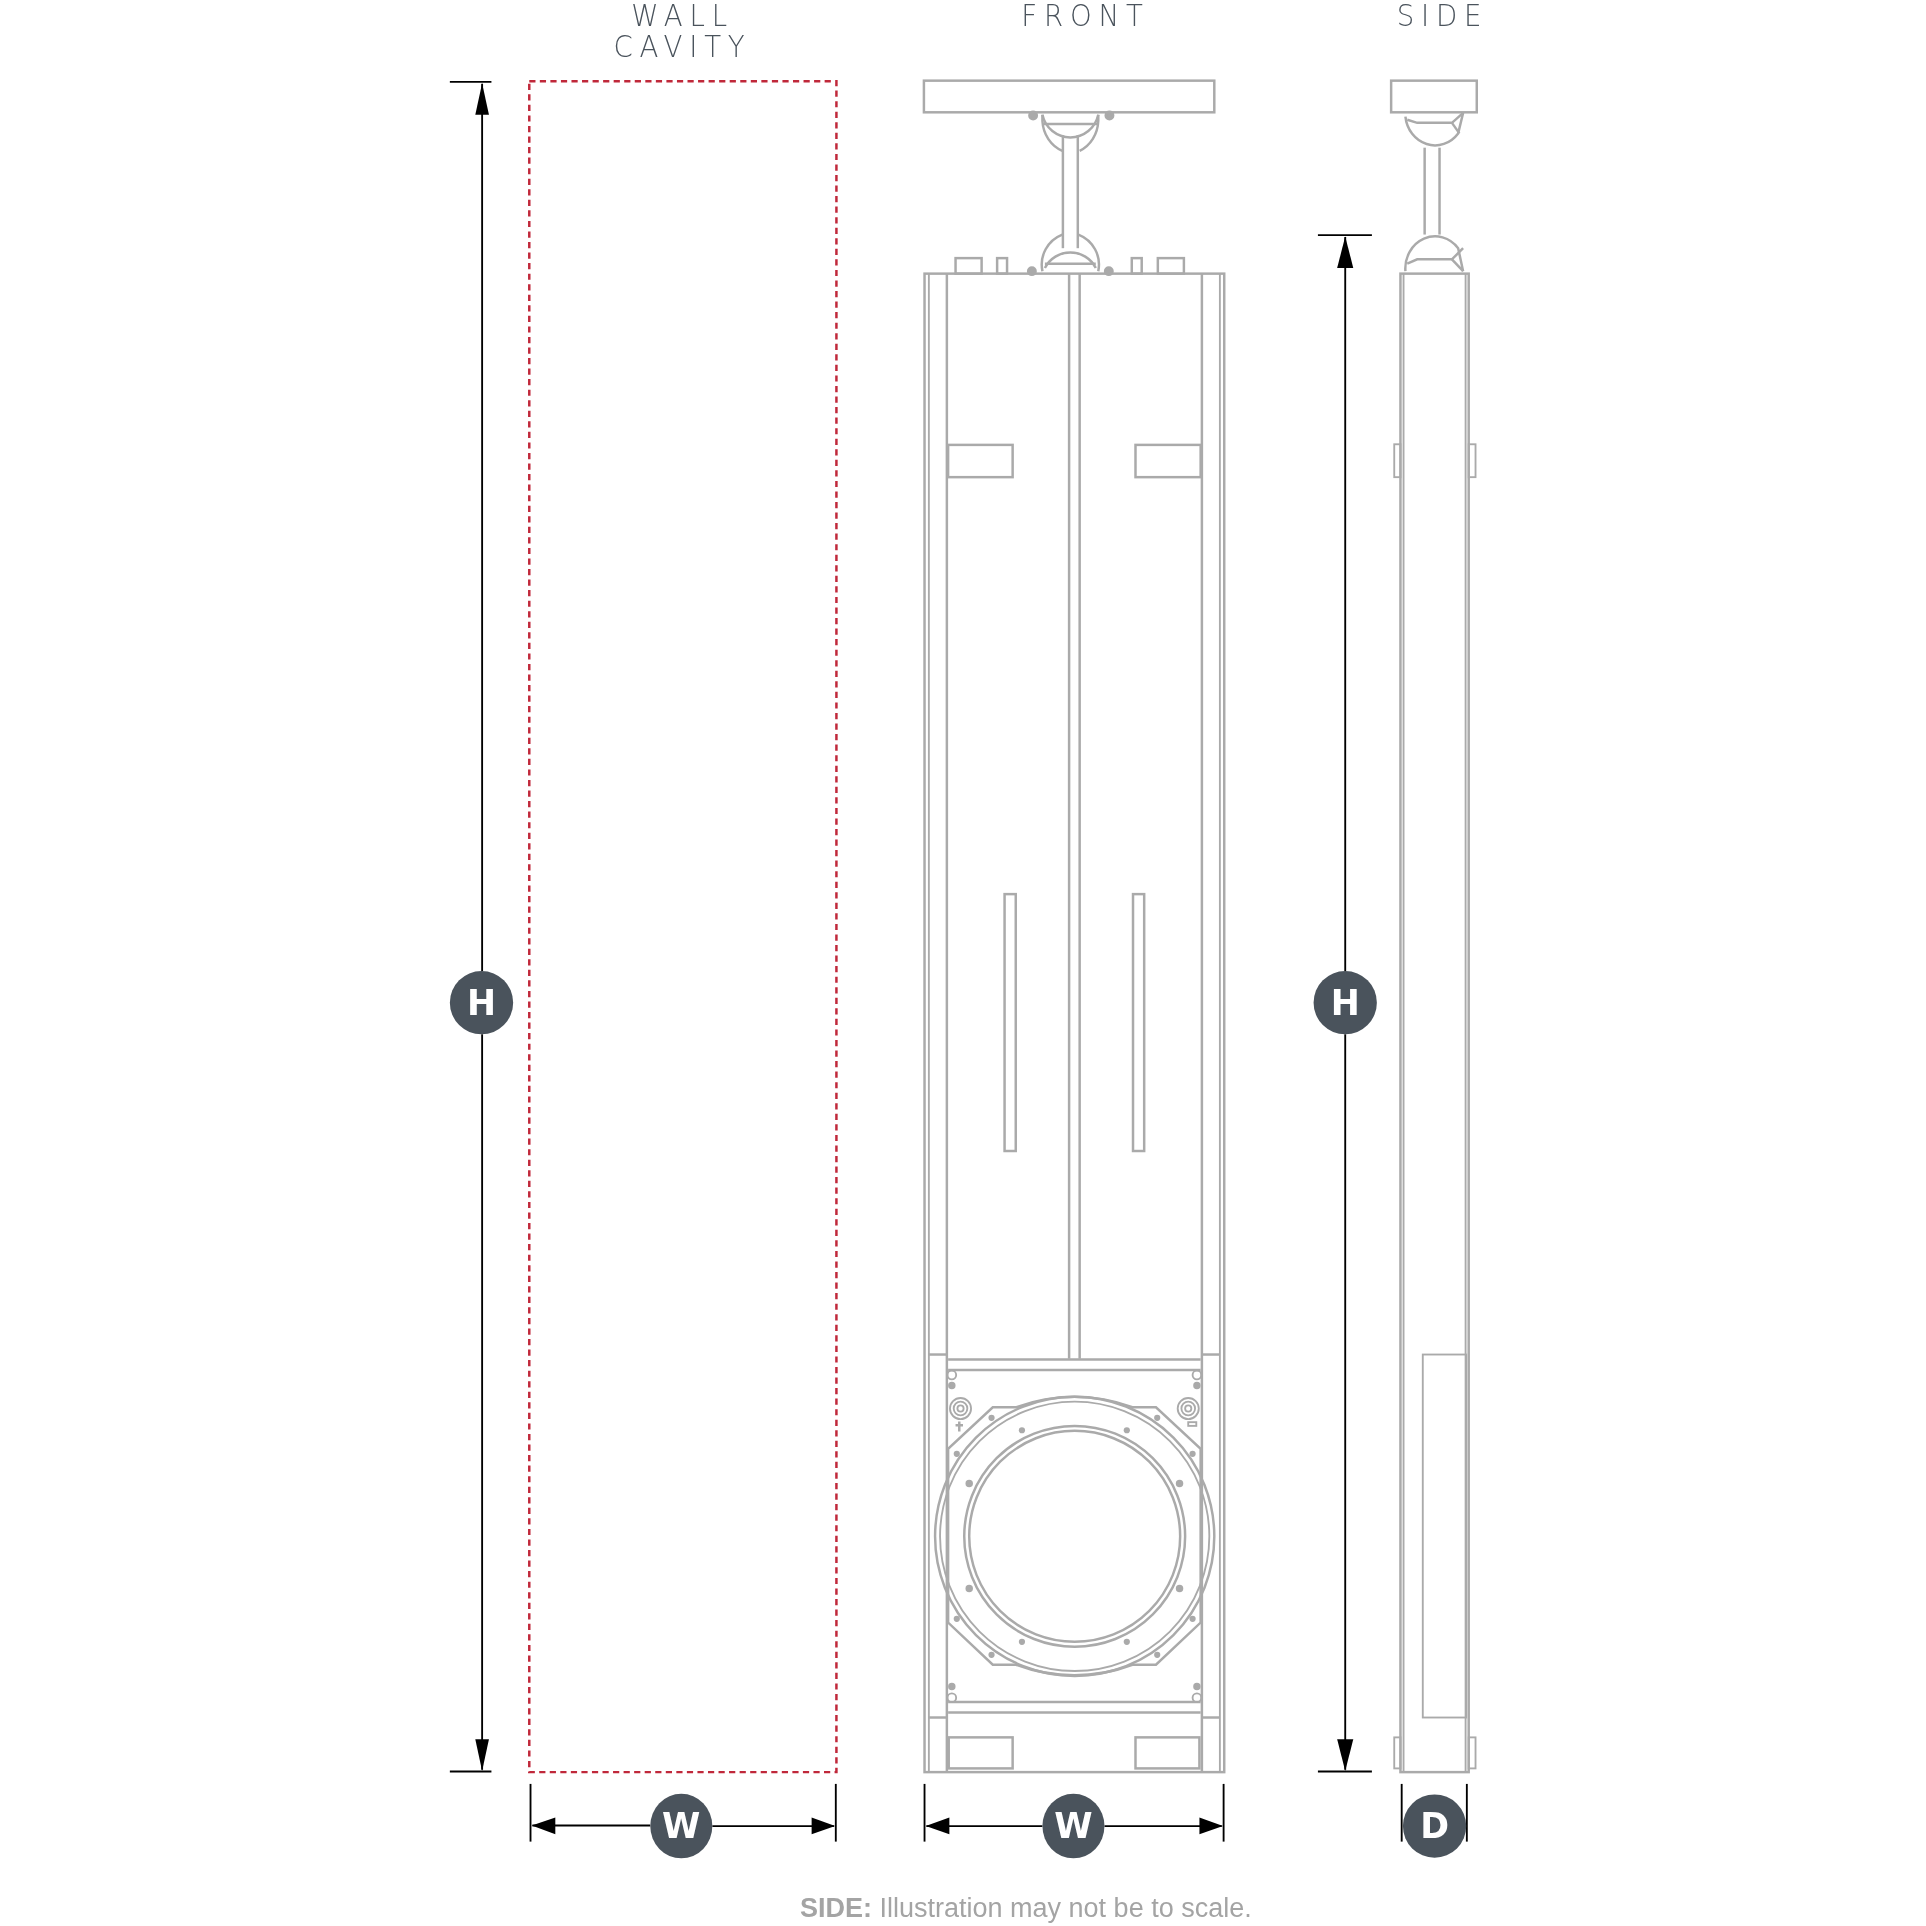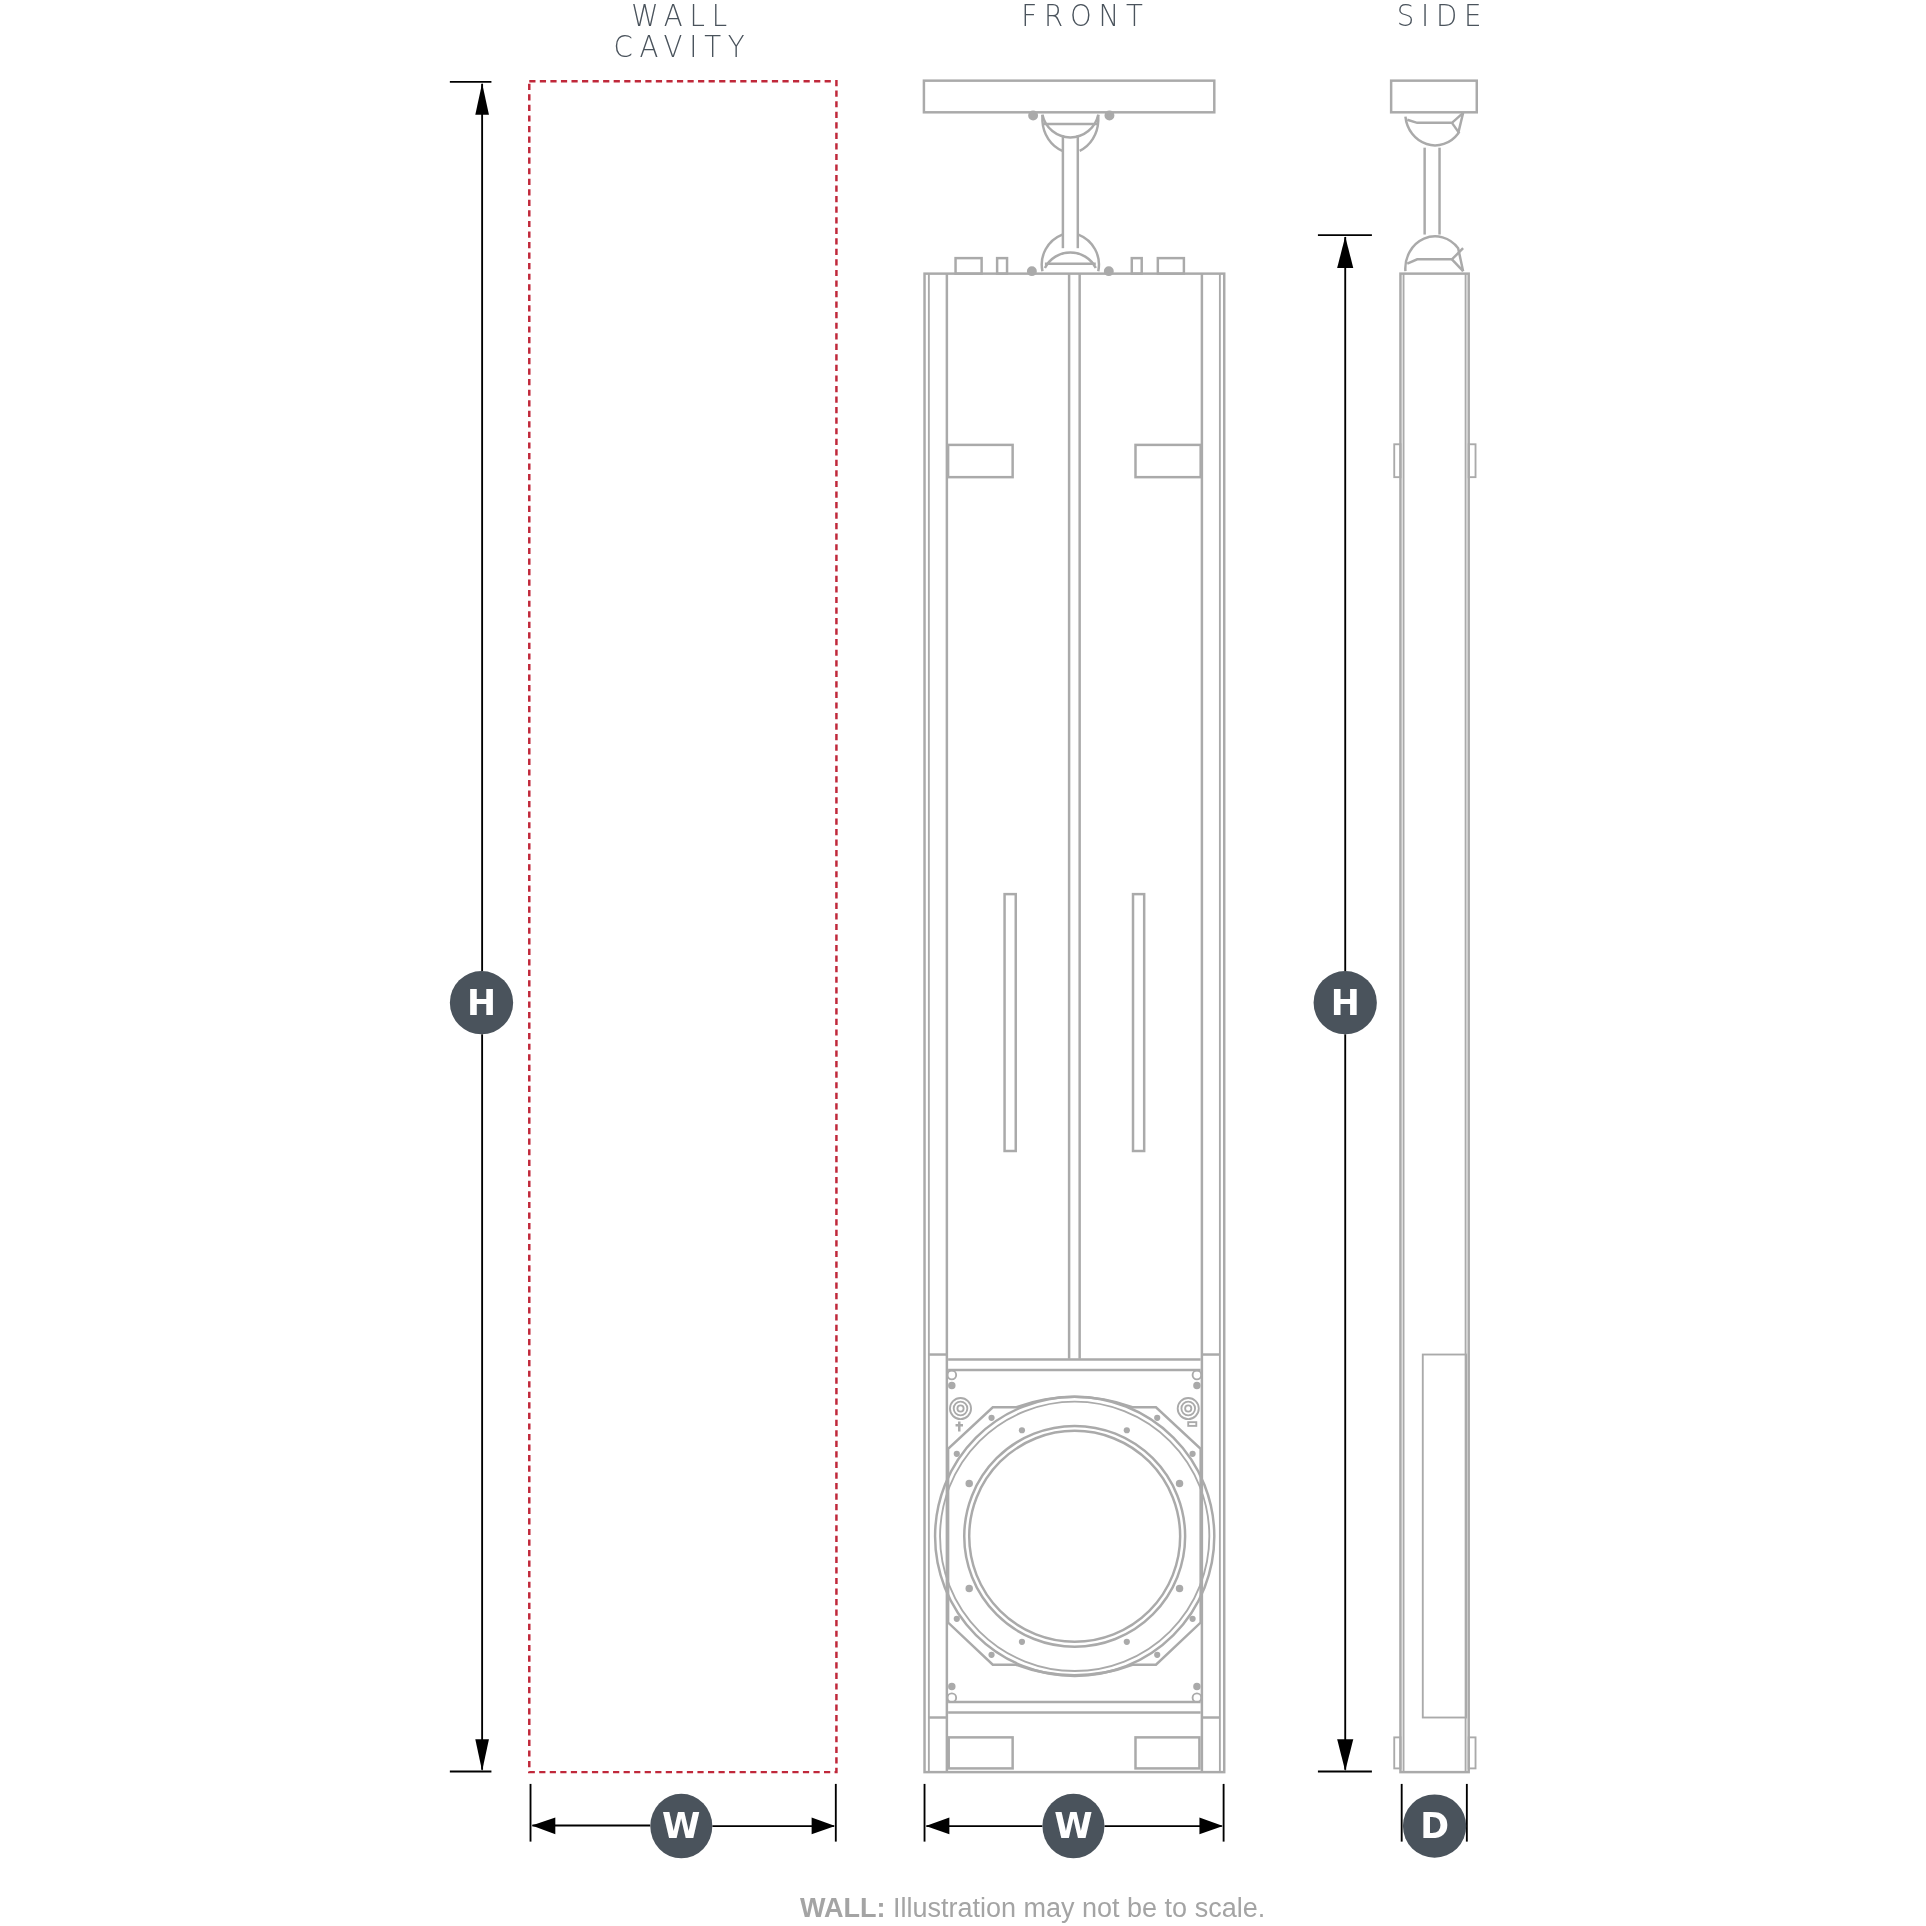--- a/index.html
+++ b/index.html
@@ -214,14 +214,14 @@
   <g>
     <line x1="2259" y1="2875" x2="2259" y2="2968" stroke="#000" stroke-width="3"></line>
     <line x1="2364" y1="2875" x2="2364" y2="2968" stroke="#000" stroke-width="3"></line>
   </g>
   <g>
     <circle cx="2312" cy="2943" r="51" fill="#4a535c"></circle>
     <text class="badge-text" x="2312" y="2963" text-anchor="middle">D</text>
   </g>
 </svg>
 
-<div class="note"><b>WALL:</b><span> Illustration may not be to scale.</span></div>
+<div class="note"><b>SIDE:</b><span> Illustration may not be to scale.</span></div>
 
 
 </body></html>

